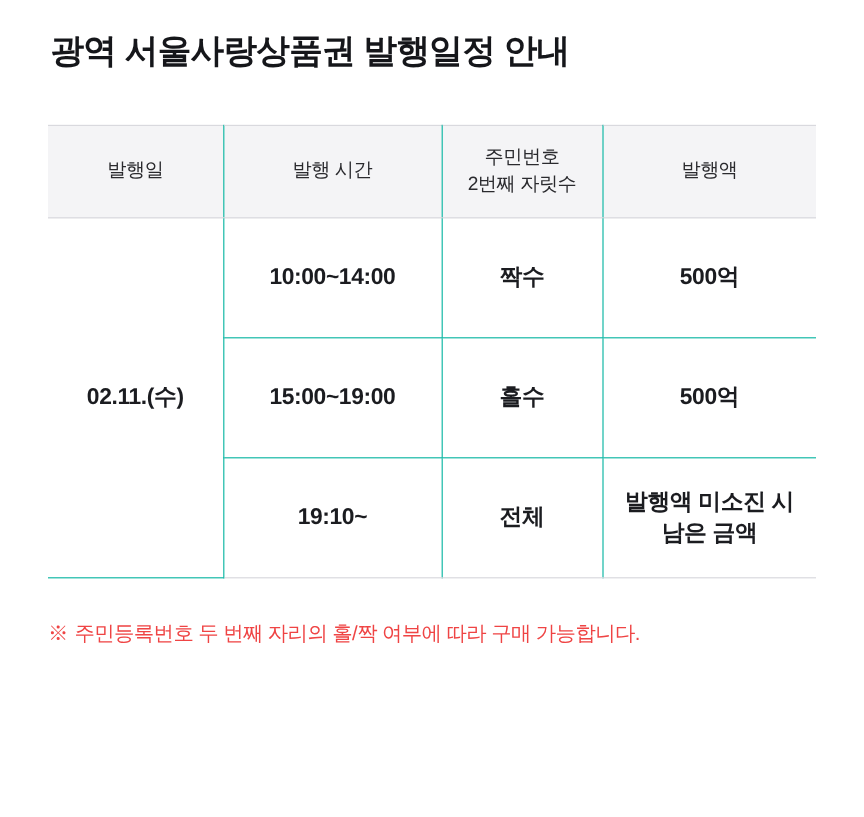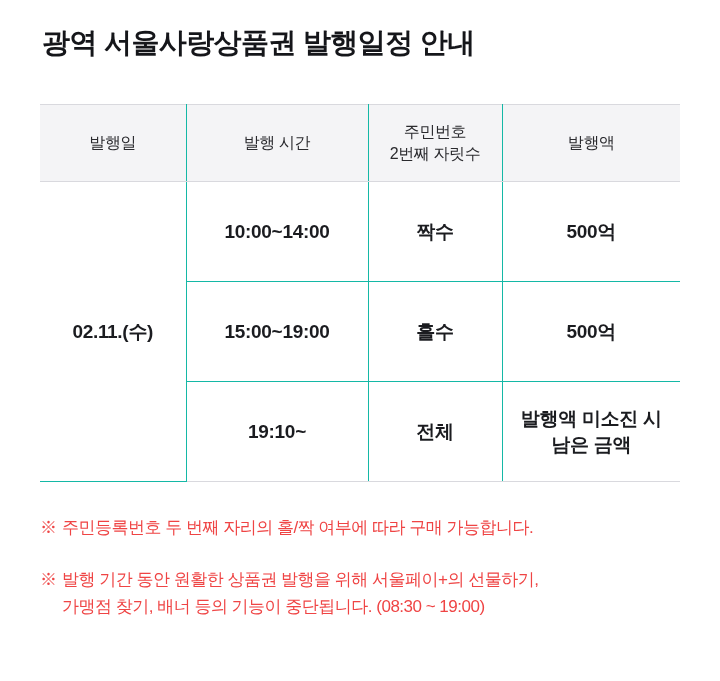--- a/index.html
+++ b/index.html
@@ -156,19 +156,15 @@
           <span>남은 금액</span>
         </td>
       </tr>
     </tbody>
   </table>
 
   <div class="notes">
     <p class="note">
       <span class="note-mark">※</span><span>주민등록번호 두 번째 자리의 홀/짝 여부에 따라 구매 가능합니다.</span>
     </p>
-    <p class="note">
-      <span class="note-mark">※</span><span>발행 기간 동안 원활한 상품권 발행을 위해 서울페이+의 선물하기,</span>
-      <span class="note-sub">가맹점 찾기, 배너 등의 기능이 중단됩니다. (08:30 ~ 19:00)</span>
-    </p>
   </div>
 
 </div>
 
 </body></html>

